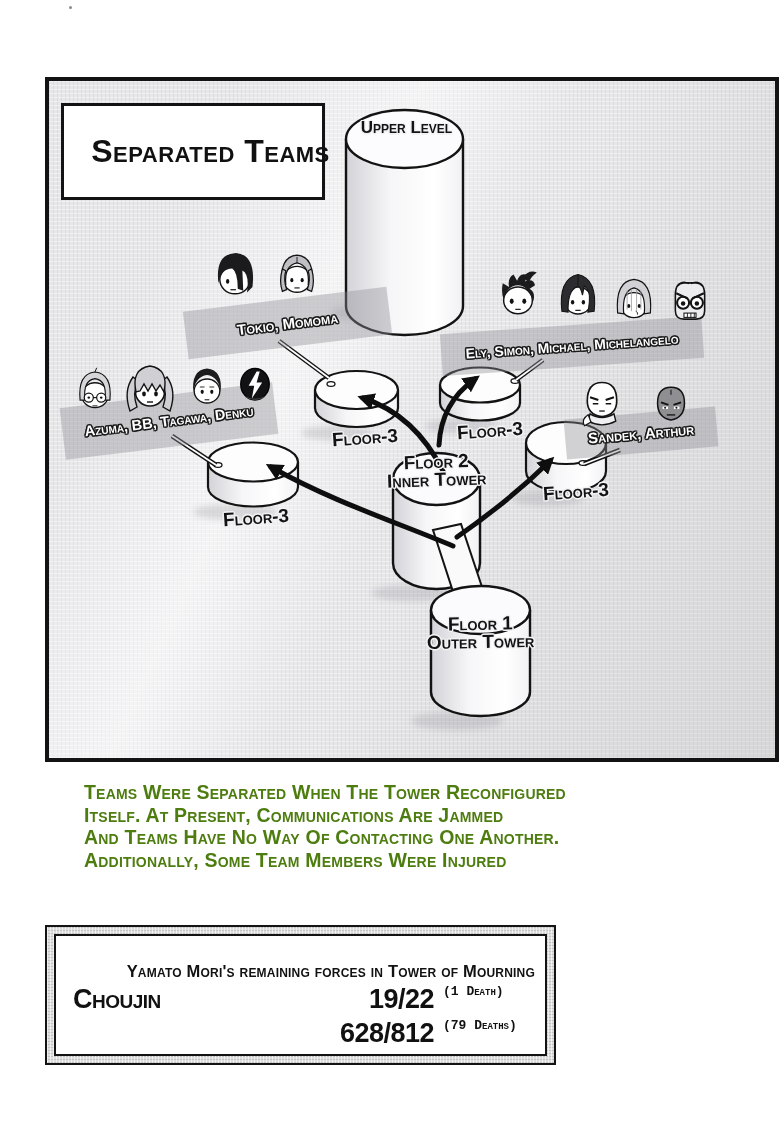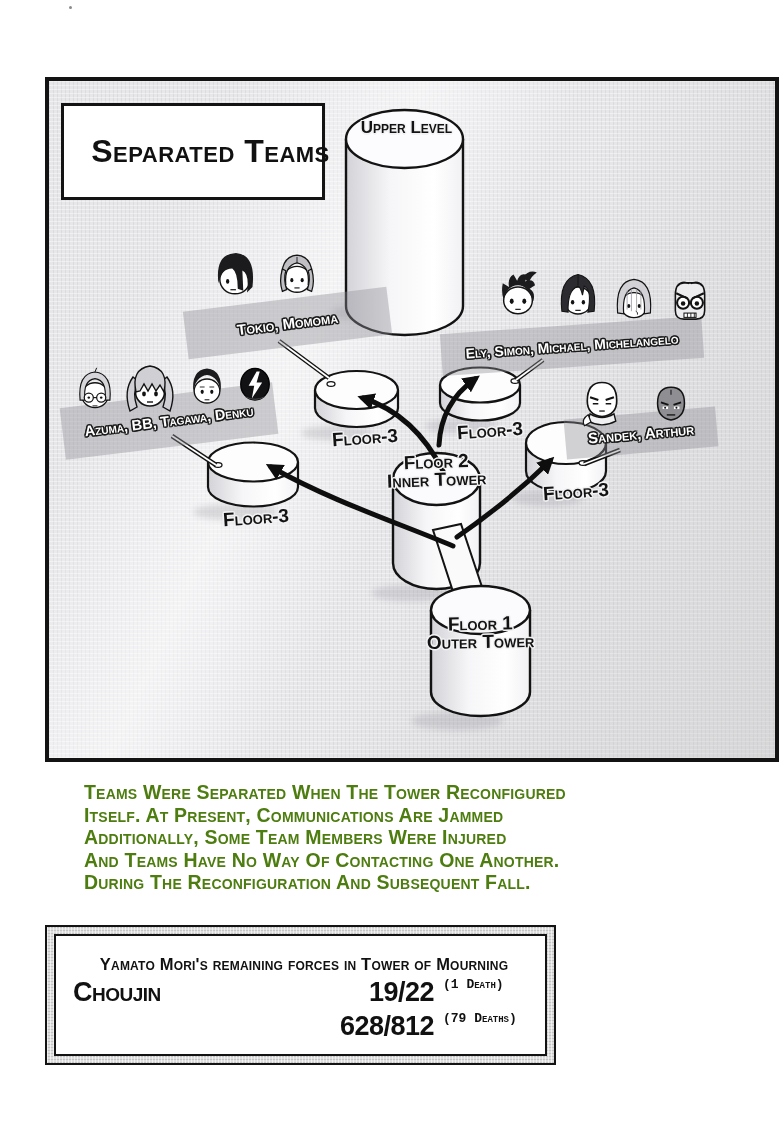--- a/index.html
+++ b/index.html
@@ -57,21 +57,21 @@
            line-height:22.5px;color:#4d7c0f;letter-spacing:.2px;white-space:nowrap;}
 
   
   .stats-box{position:absolute;left:45px;top:925px;width:511px;height:140px;box-sizing:border-box;
              border:2px solid #131313;padding:7px;
              background:#dededf;
              background-image:repeating-linear-gradient(90deg, rgba(255,255,255,.6) 0 1px, transparent 1px 3px),
                               repeating-linear-gradient(0deg, rgba(120,120,125,.25) 0 1px, transparent 1px 3px);}
   .stats-inner{box-sizing:border-box;border:2.5px solid #131313;background:#fff;width:100%;height:100%;
                padding:7px 10px 0 17px;}
-  .stats-header{text-align:center;font-size:16.5px;font-weight:800;letter-spacing:.2px;white-space:nowrap;margin-top:12px;}
+  .stats-header{text-align:right;font-size:16.5px;font-weight:800;letter-spacing:.2px;white-space:nowrap;margin-top:19px;}
   .stats-row{display:flex;align-items:flex-start;margin-top:3px;}
   .stats-row .lbl{font-size:27px;font-weight:800;letter-spacing:-.5px;white-space:nowrap;}
   .stats-row .val{margin-left:auto;font-size:27px;font-weight:800;letter-spacing:-.5px;}
   .stats-row .note{width:92px;padding-left:9px;font-size:13px;font-weight:800;white-space:nowrap;font-family:Liberation Mono, monospace;}
 </style>
 </head>
 <body>
 
 <div class="page">
   <div class="stray-dot"></div>
@@ -297,23 +297,22 @@
     </div>
     <div class="diagram-label floor1-label floor-2lines">
       <div class="mc">Floor 1</div>
       <div class="mc">Outer Tower</div>
     </div>
   </div>
 
   <div class="caption">
     <div class="mc">Teams Were Separated When The Tower Reconfigured</div>
     <div class="mc">Itself. At Present, Communications Are Jammed</div>
+    <div class="mc">And Teams Have No Way Of Contacting One Another.</div>
     <div class="mc">Additionally, Some Team Members Were Injured</div>
-    <div class="mc">And Teams Have No Way Of Contacting One Another.</div>
-    <div class="mc">During The Reconfiguration And Subsequent Fall.</div>
   </div>
 
   <div class="stats-box">
     <div class="stats-inner">
       <div class="stats-header mc">Yamato Mori's remaining forces in Tower of Mourning</div>
       <div class="stats-row">
         <span class="lbl mc">Choujin</span>
         <span class="val">19/22</span>
         <span class="note mc">(1 Death)</span>
       </div>

